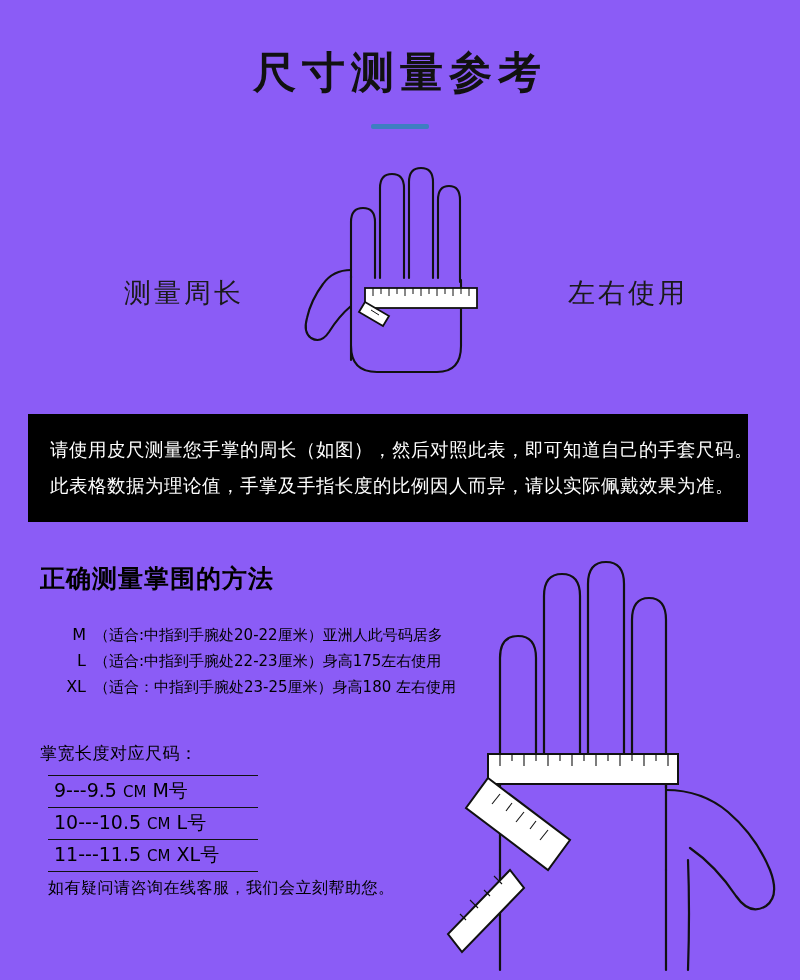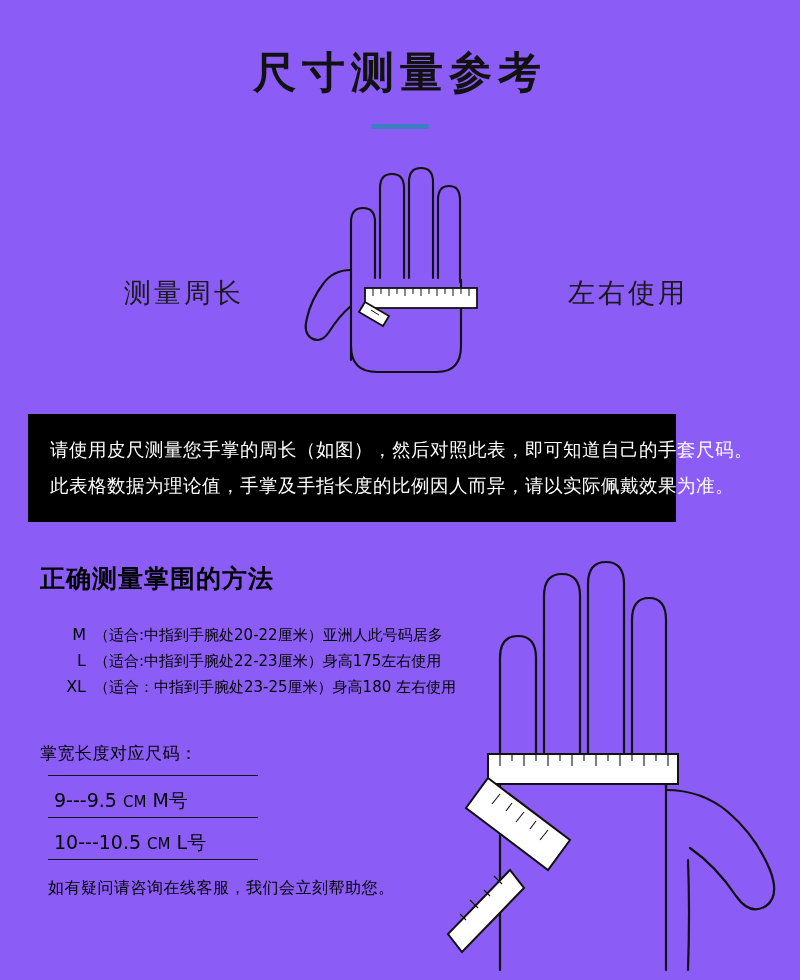--- a/index.html
+++ b/index.html
@@ -63,21 +63,21 @@
     color: #1a1a1a;
   }
   .side-label.left { top: 275px; left: 112px; margin-left: 12px; }
   .side-label.right { top: 275px; left: 568px; }
 
   
   .note-band {
     position: absolute;
     top: 414px;
     left: 28px;
-    width: 648px;
+    width: 720px;
     height: 108px;
     background: #000;
     color: #fff;
     box-sizing: border-box;
     padding: 18px 22px 0 22px;
   }
   .note-line {
     font-family: "DejaVu Sans", sans-serif;
     font-size: 18.5px;
     line-height: 36px;
@@ -126,21 +126,21 @@
     letter-spacing: 0.5px;
   }
   .palm-table {
     position: absolute;
     top: 775px;
     left: 48px;
     width: 210px;
   }
   .palm-table .prow {
     border-bottom: 1.4px solid #111;
-    padding: 12px 0 3px 6px;
+    padding: 2px 0 3px 6px;
     font-family: "DejaVu Sans", sans-serif;
     font-size: 19px;
     white-space: nowrap;
   }
   .palm-table .prow:first-child { border-top: 1.4px solid #111; }
   .palm-table .prow .unit { font-size: 15px; }
   .footer-note {
     position: absolute;
     top: 878px;
     left: 48px;
@@ -234,20 +234,25 @@
   <div class="palm-table">
     <div class="prow">
       <span>9---9.5</span>
       <span class="unit">CM</span>
       <span>M号</span>
     </div>
     <div class="prow">
       <span>10---10.5</span>
       <span class="unit">CM</span>
       <span>L号</span>
+    </div>
+    <div class="prow">
+      <span>11---11.5</span>
+      <span class="unit">CM</span>
+      <span>XL号</span>
     </div>
   </div>
   <div class="footer-note">如有疑问请咨询在线客服，我们会立刻帮助您。</div>
 
   <div class="hand-bottom">
     <svg viewBox="0 0 360 440" width="360" height="440" xmlns="http://www.w3.org/2000/svg">
       <g fill="none" stroke="#111" stroke-width="2.2" stroke-linecap="round" stroke-linejoin="round">
 
         <path d="M60 240 L60 118 Q60 96 78 96 Q96 96 96 118 L96 240"></path>
         <path d="M104 240 L104 56 Q104 34 122 34 Q140 34 140 56 L140 240"></path>

